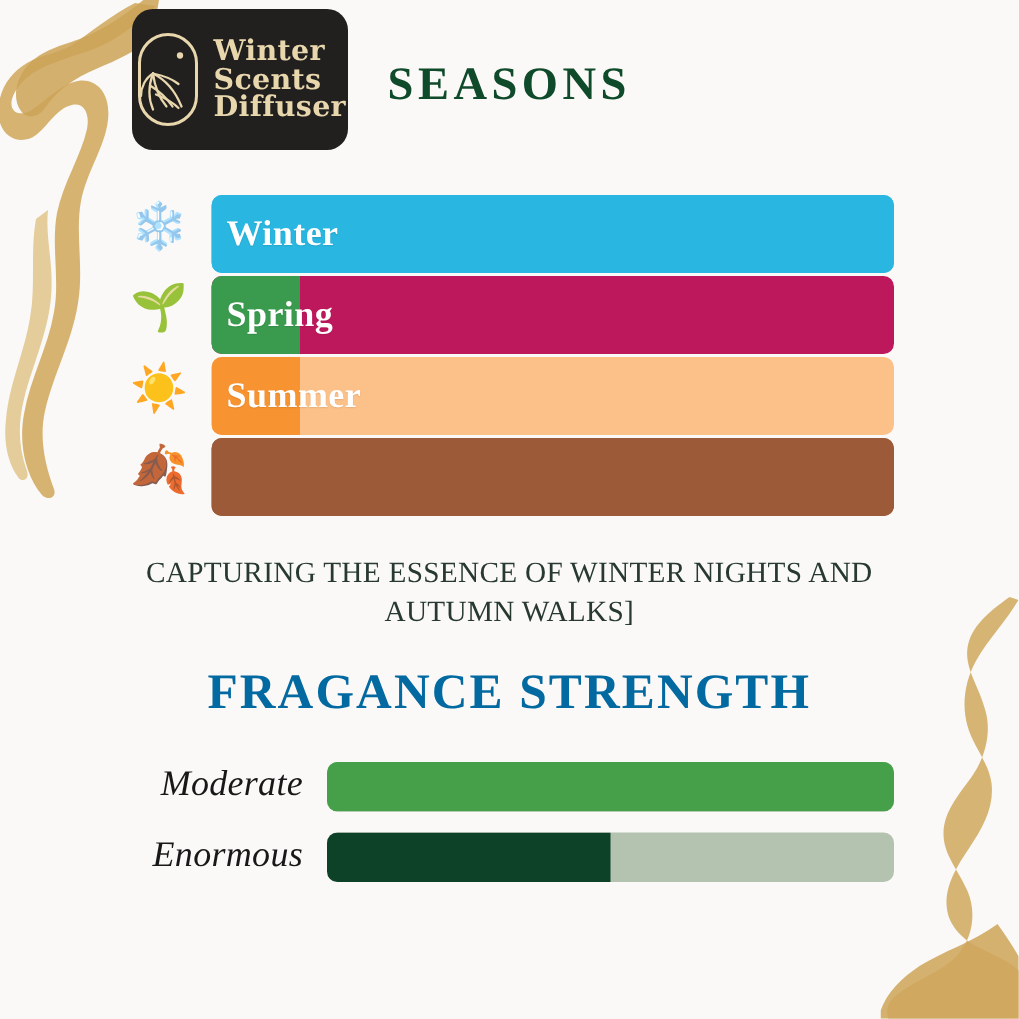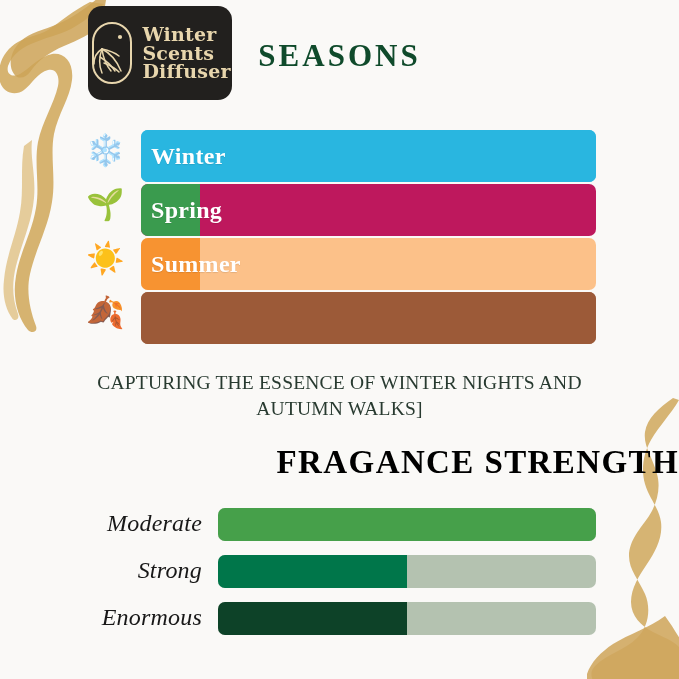--- a/index.html
+++ b/index.html
@@ -278,37 +278,31 @@
       <div class="season-icon">🍂</div>
       <div class="season-bar" style="background: rgb(156, 90, 56);">
         <div class="season-fill" style="background: rgb(156, 90, 56); width: 100%;"></div>
       </div>
     </div>
 
   </div>
 
   <div id="caption">CAPTURING THE ESSENCE OF WINTER NIGHTS AND AUTUMN WALKS]</div>
 
-  <div class="heading" id="fragrance-title" style="color: #000000; text-align: right;">FRAGANCE STRENGTH</div>
+  <div class="heading" id="fragrance-title" style="color: #0369a1;">FRAGANCE STRENGTH</div>
 
   <div id="fragrance-section">
 
     <div class="strength-row">
       <div class="strength-label">Moderate</div>
       <div class="strength-bar" style="background: rgb(180, 194, 176);">
         <div class="strength-fill" style="background: rgb(70, 160, 74); width: 100%;"></div>
       </div>
     </div>
 
-    <div class="strength-row">
-      <div class="strength-label">Strong</div>
-      <div class="strength-bar" style="background: rgb(180, 194, 176);">
-        <div class="strength-fill" style="background: rgb(0, 118, 74); width: 50%;"></div>
-      </div>
-    </div>
 
     <div class="strength-row">
       <div class="strength-label">Enormous</div>
       <div class="strength-bar" style="background: rgb(180, 194, 176);">
         <div class="strength-fill" style="background: rgb(13, 66, 40); width: 50%;"></div>
       </div>
     </div>
 
   </div>
 

